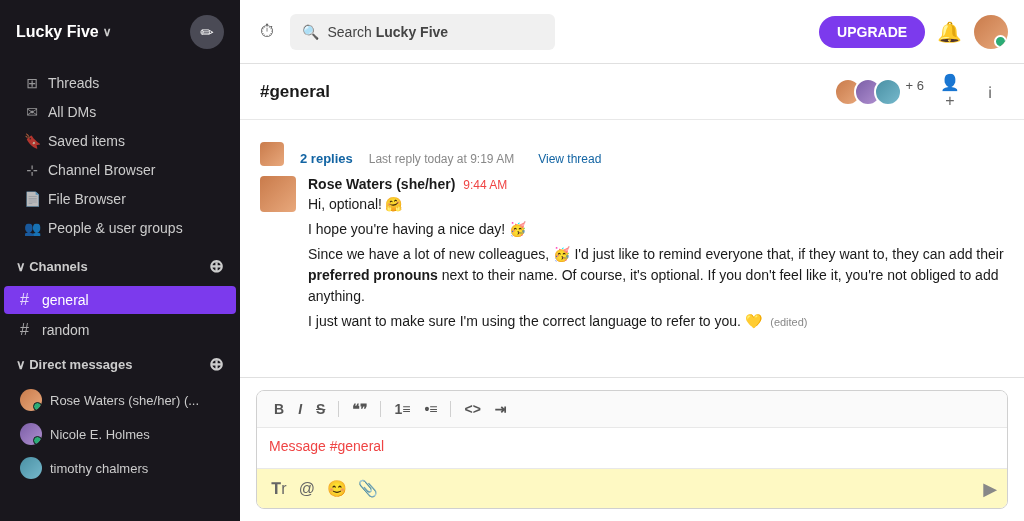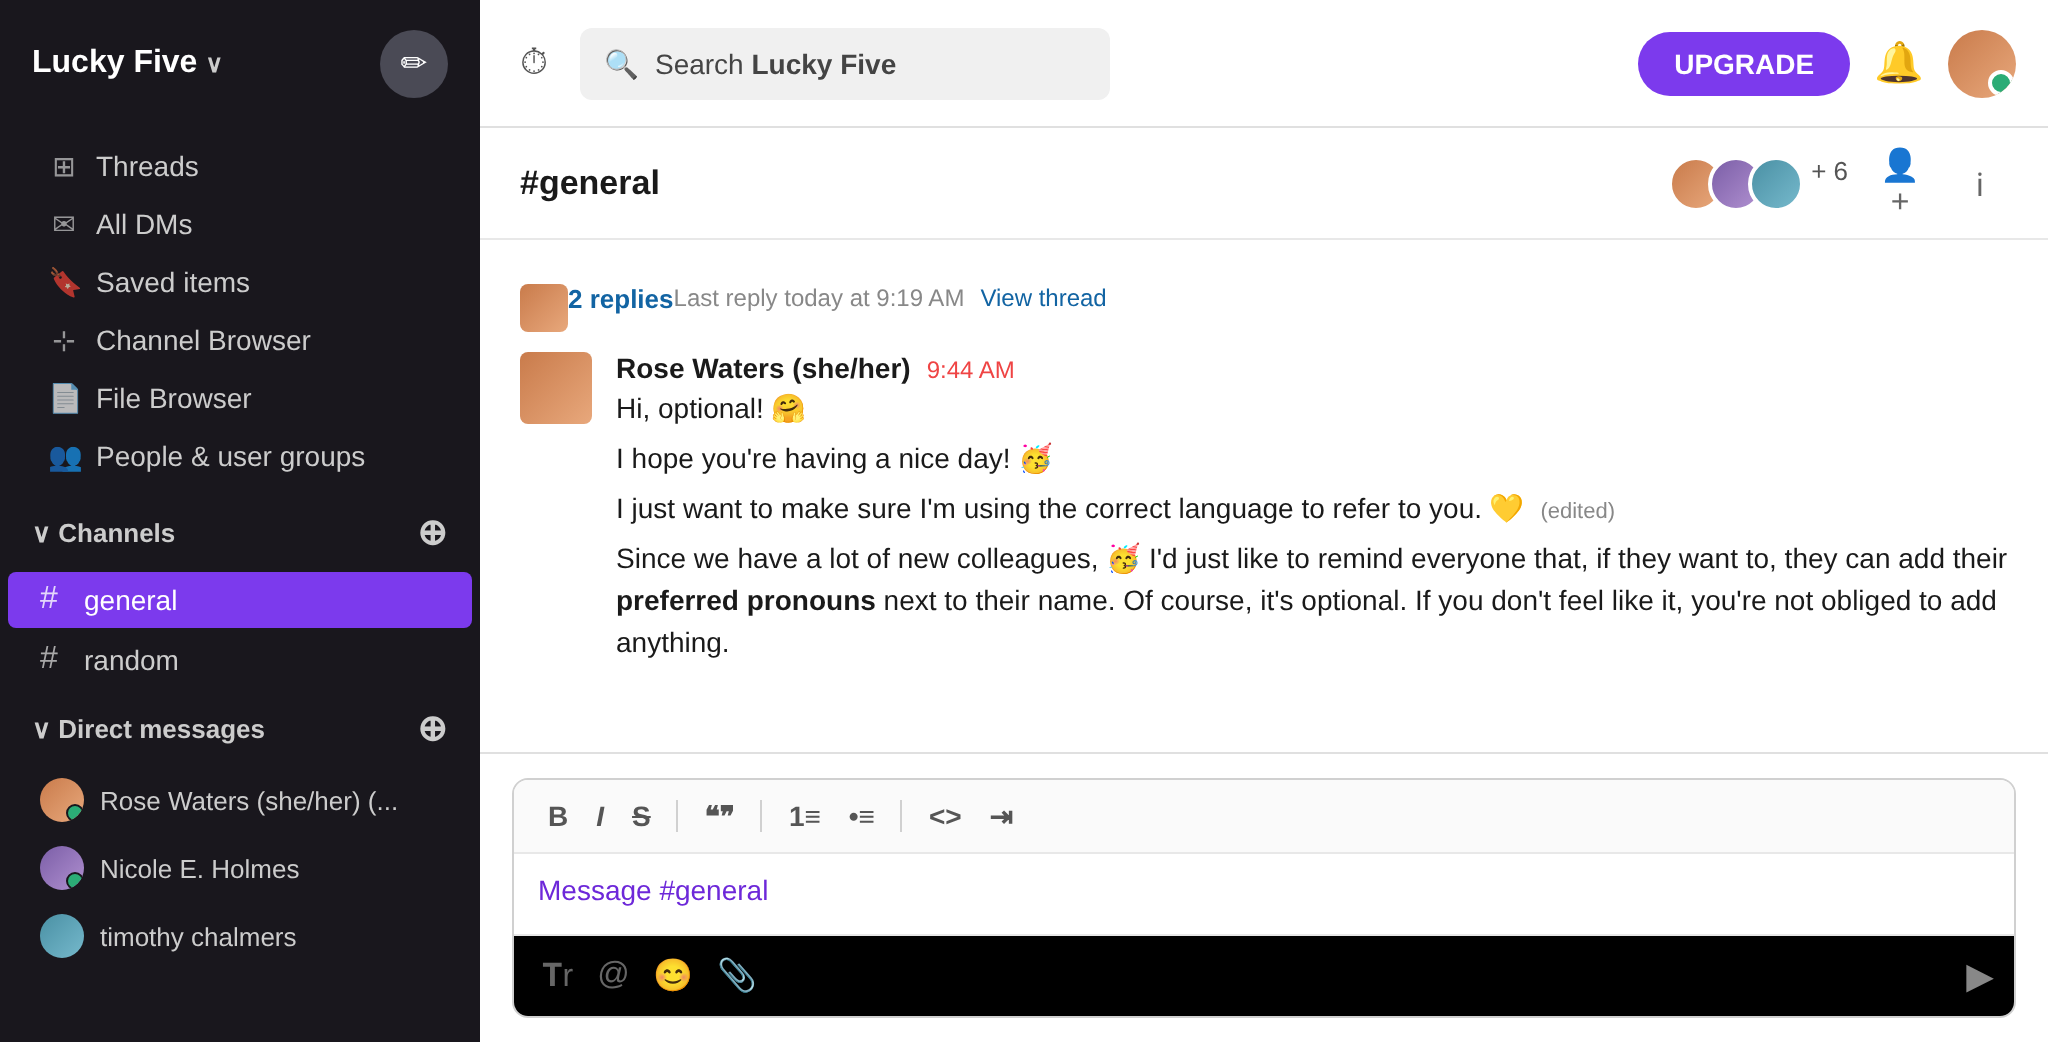--- a/index.html
+++ b/index.html
@@ -42,21 +42,21 @@
     .channel-title { font-size: 17px; font-weight: 700; color: #1a1a1a; flex: 1; }
     .channel-actions { display: flex; align-items: center; gap: 12px; }
     .member-avatars { display: flex; }
     .member-avatar { width: 28px; height: 28px; border-radius: 50%; border: 2px solid #fff; margin-left: -8px; background: #aaa; overflow: hidden; }
     .member-avatar:first-child { margin-left: 0; }
     .member-count { font-size: 13px; color: #555; margin-left: 4px; }
     .icon-btn { background: none; border: none; cursor: pointer; color: #666; font-size: 16px; width: 28px; height: 28px; display: flex; align-items: center; justify-content: center; border-radius: 4px; }
 
     
     .chat-area { flex: 1; overflow-y: auto; padding: 16px 20px; background: #fff; }
-    .thread-reply-bar { display: flex; align-items: flex-start; gap: 0; padding: 6px 0 10px; }
+    .thread-reply-bar { display: flex; align-items: flex-end; gap: 16px; padding: 6px 0 10px; }
     .reply-avatar { width: 24px; height: 24px; border-radius: 4px; background: #bbb; }
     .reply-count { color: #1264a3; font-size: 13px; font-weight: 600; cursor: pointer; }
     .reply-meta { font-size: 12px; color: #888; }
     .view-thread { color: #1264a3; font-size: 12px; cursor: pointer; margin-left: 8px; }
 
     .message { display: flex; gap: 12px; margin-bottom: 12px; }
     .msg-avatar { width: 36px; height: 36px; border-radius: 4px; background: #ccc; flex-shrink: 0; overflow: hidden; }
     .msg-content { flex: 1; }
     .msg-header { display: flex; align-items: baseline; gap: 8px; margin-bottom: 2px; }
     .msg-author { font-size: 14px; font-weight: 700; color: #1a1a1a; }
@@ -66,21 +66,21 @@
     .msg-text strong { font-weight: 700; }
     .msg-text .edited { font-size: 11px; color: #888; margin-left: 4px; }
 
     
     .message-input-area { border-top: 1px solid #e0e0e0; padding: 12px 16px; background: #fff; flex-shrink: 0; }
     .input-box { border: 1px solid #d0d0d0; border-radius: 8px; overflow: hidden; }
     .input-toolbar { display: flex; align-items: center; gap: 4px; padding: 8px 12px; border-bottom: 1px solid #e8e8e8; background: #fafafa; }
     .toolbar-btn { background: none; border: none; cursor: pointer; color: #555; font-size: 14px; font-weight: 700; padding: 2px 5px; border-radius: 3px; }
     .toolbar-sep { width: 1px; height: 16px; background: #d0d0d0; margin: 0 4px; }
     .input-field { padding: 10px 12px; font-size: 14px; color: #888; min-height: 40px; cursor: text; background: #fff; }
-    .input-bottom { display: flex; align-items: center; padding: 6px 10px; background: #000000; border-top: 1px solid #e8e8e8; }
+    .input-bottom { display: flex; align-items: center; padding: 6px 10px; background: #fef9c3; border-top: 1px solid #e8e8e8; }
     .bottom-tools { display: flex; align-items: center; gap: 4px; flex: 1; }
     .bottom-tool-btn { background: none; border: none; cursor: pointer; color: #666; font-size: 16px; padding: 4px; border-radius: 3px; }
     .send-btn { background: none; border: none; cursor: pointer; color: #888; font-size: 18px; margin-left: auto; }
 
     
     .chat-area::-webkit-scrollbar { width: 6px; }
     .chat-area::-webkit-scrollbar-thumb { background: #d0d0d0; border-radius: 3px; }
 
     
     .av-rose { background: linear-gradient(135deg, #c97b4b, #e8a87c); }
@@ -200,22 +200,22 @@
     <div class="message">
       <div class="msg-avatar av-rose"></div>
       <div class="msg-content">
         <div class="msg-header">
           <span class="msg-author">Rose Waters (she/her)</span>
           <span class="msg-time">9:44 AM</span>
         </div>
         <div class="msg-text">
           <p>Hi, optional! 🤗</p>
           <p>I hope you're having a nice day! 🥳</p>
+          <p>Since we have a lot of new colleagues, 🥳 I'd just like to remind everyone that, if they want to, they can add their <strong>preferred pronouns</strong> next to their name. Of course, it's optional. If you don't feel like it, you're not obliged to add anything.</p>
           <p>I just want to make sure I'm using the correct language to refer to you. 💛 <span class="edited">(edited)</span></p>
-          <p>Since we have a lot of new colleagues, 🥳 I'd just like to remind everyone that, if they want to, they can add their <strong>preferred pronouns</strong> next to their name. Of course, it's optional. If you don't feel like it, you're not obliged to add anything.</p>
         </div>
       </div>
     </div>
   </div>
 
   <div class="message-input-area">
     <div class="input-box">
       <div class="input-toolbar">
         <button class="toolbar-btn"><strong>B</strong></button>
         <button class="toolbar-btn"><em>I</em></button>
@@ -223,21 +223,21 @@
         <div class="toolbar-sep"></div>
         <button class="toolbar-btn">❝❞</button>
         <div class="toolbar-sep"></div>
         <button class="toolbar-btn">1≡</button>
         <button class="toolbar-btn">•≡</button>
         <div class="toolbar-sep"></div>
         <button class="toolbar-btn">&lt;&gt;</button>
         <button class="toolbar-btn">⇥</button>
       </div>
       <div class="input-field" contenteditable="true" style="">
-        <span style="color:#6d28d9;">Message #general</span>
+        <span style="color:#ef4444;">Message #general</span>
       </div>
       <div class="input-bottom">
         <div class="bottom-tools">
           <button class="bottom-tool-btn" title="Format text">𝐓r</button>
           <button class="bottom-tool-btn" title="Mention">@</button>
           <button class="bottom-tool-btn" title="Emoji">😊</button>
           <button class="bottom-tool-btn" title="Attach file">📎</button>
         </div>
         <button class="send-btn" title="Send message">▶</button>
       </div>

